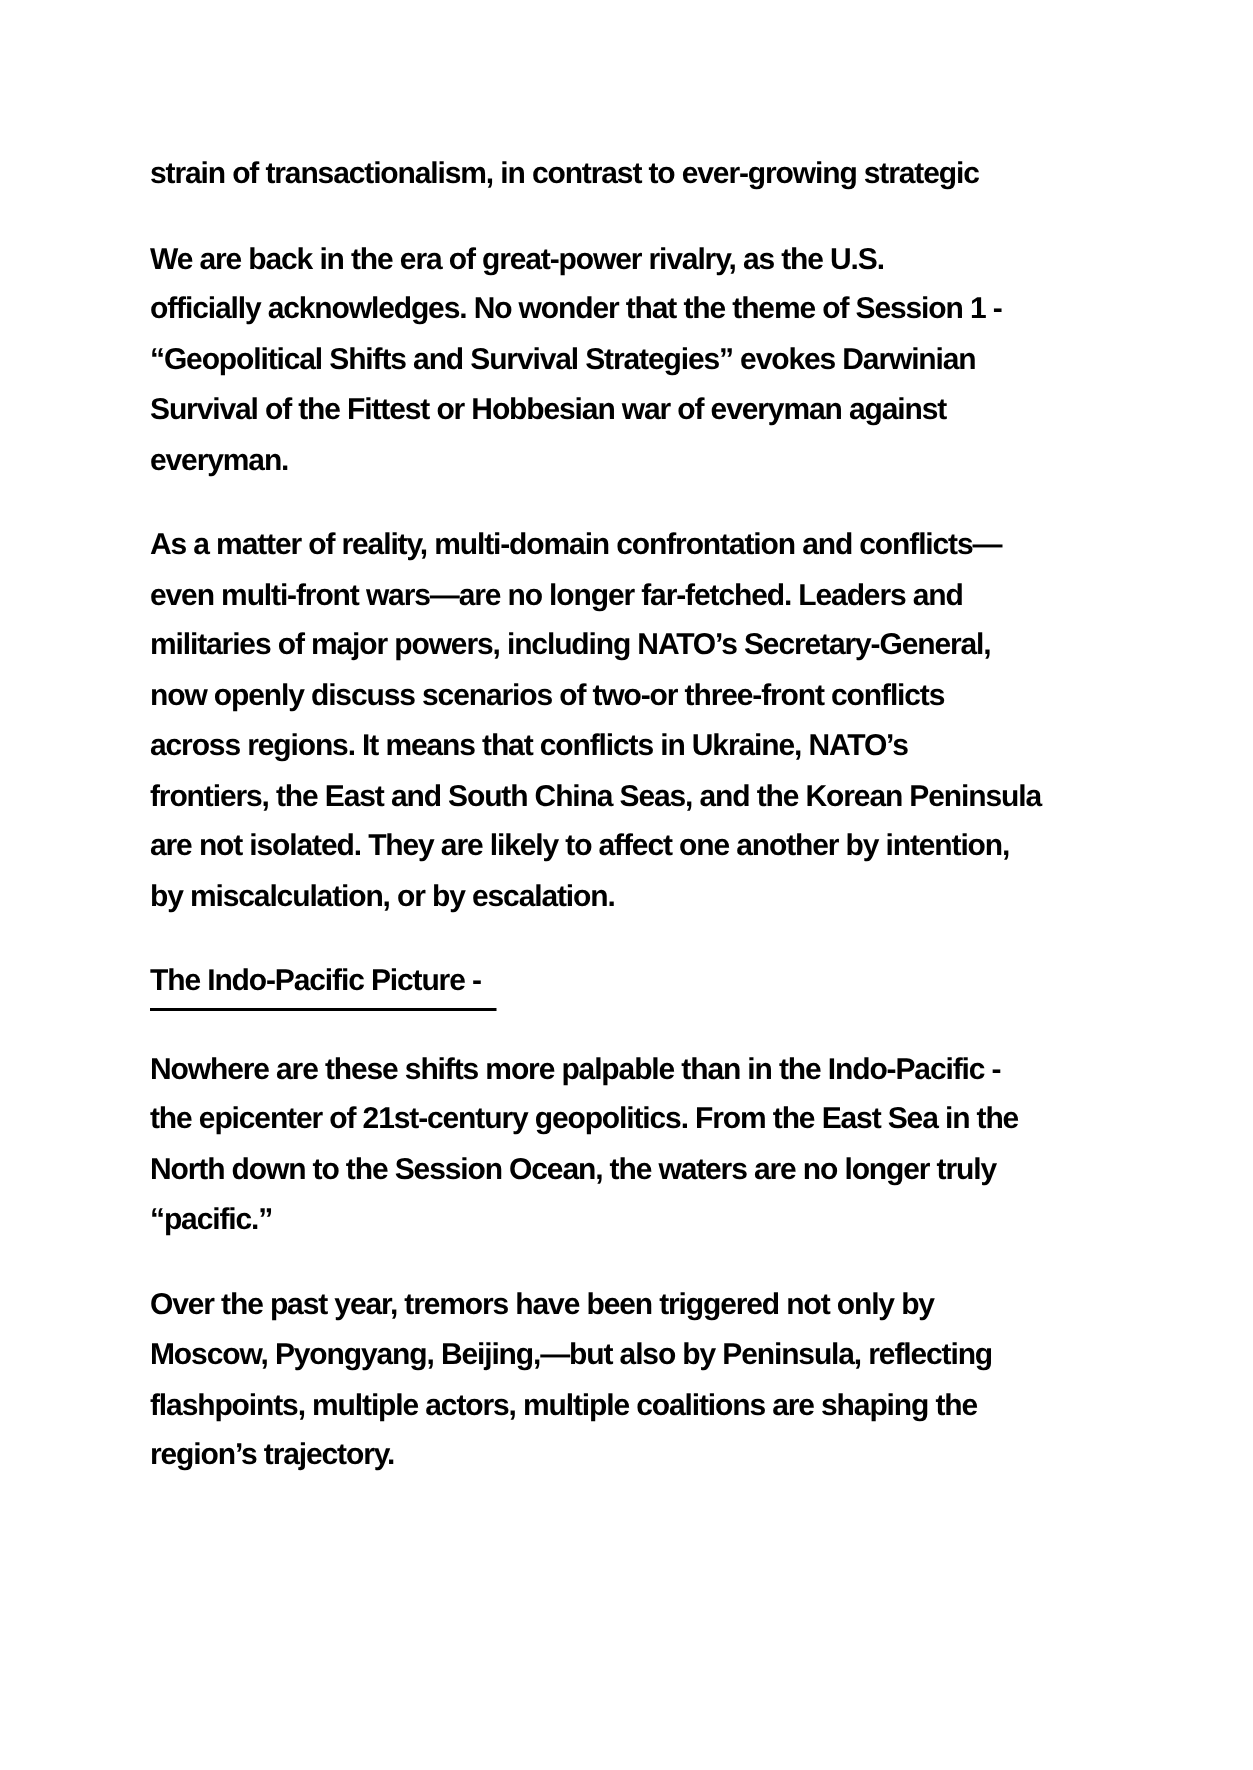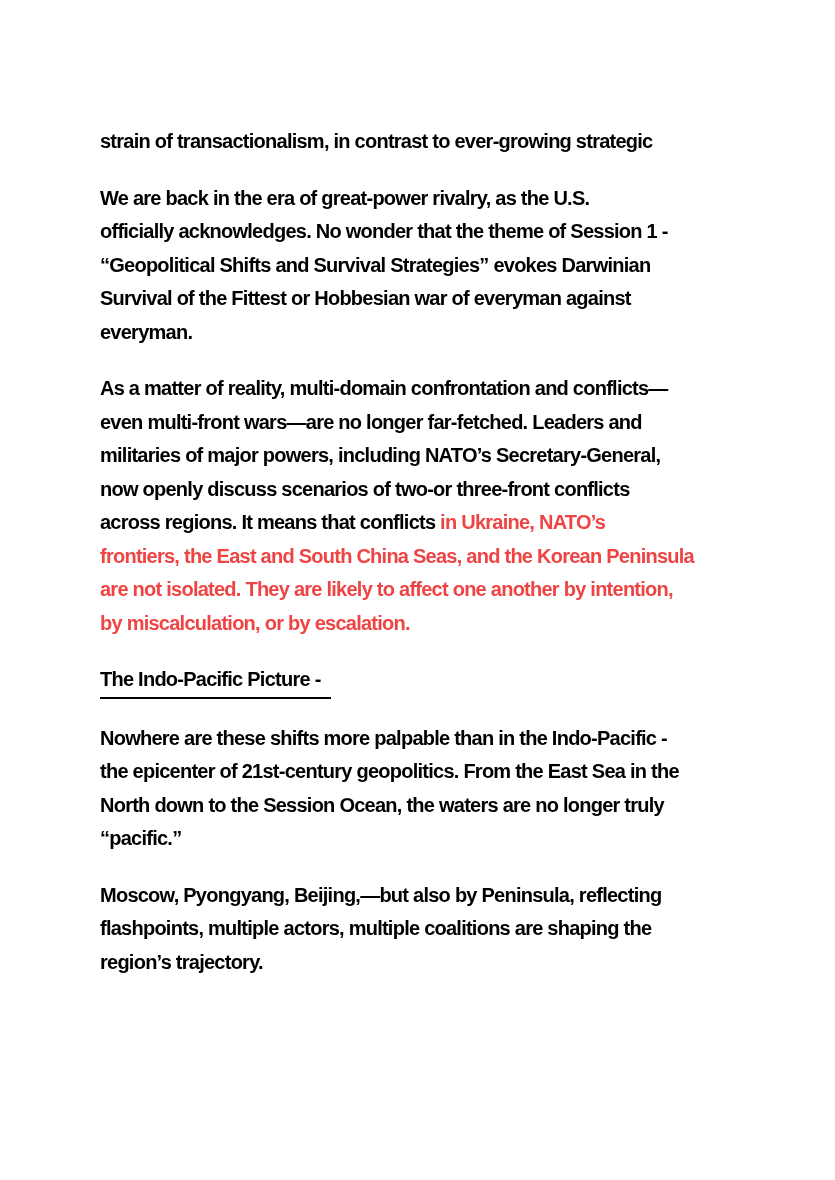--- a/index.html
+++ b/index.html
@@ -6,32 +6,32 @@
   .page {
     position: relative;
     width: 835px;
     height: 1180px;
     background: #ffffff;
     overflow: hidden;
   }
   .doc {
     position: absolute;
     left: 100px;
-    top: 125px;
+    top: 100px;
     width: 645px;
     font-family: "Liberation Sans", "DejaVu Sans", sans-serif;
     font-weight: 700;
     font-size: 20px;
     line-height: 33.5px;
     letter-spacing: -0.75px;
     color: #000000;
   }
   .para { margin: 0 0 23px 0; }
   .line { display: block; white-space: pre; }
-  .gray { color: #ef4444; }
+  .gray { color: #000000; }
   .heading-wrap { margin: 0 0 23px 0; }
   .heading-underline {
     display: inline-block;
     white-space: pre;
     border-bottom: 2px solid #000000;
     padding-right: 6px;
     padding-bottom: 0px;
   }
 </style>
 </head>
@@ -68,19 +68,20 @@
     </div>
 
     <div class="para">
       <span class="line">Nowhere are these shifts more palpable than in the Indo-Pacific -</span>
       <span class="line">the epicenter of 21st-century geopolitics. From the East Sea in the</span>
       <span class="line">North down to the Session Ocean, the waters are no longer truly</span>
       <span class="line">“pacific.”</span>
     </div>
 
     <div class="para">
+      <span class="line">Over the past year, tremors have been triggered not only by</span>
       <span class="line">Moscow, Pyongyang, Beijing,—but also by Peninsula, reflecting</span>
       <span class="line">flashpoints, multiple actors, multiple coalitions are shaping the</span>
       <span class="line">region’s trajectory.</span>
     </div>
 
   </div>
 </div>
 
 </body></html>

